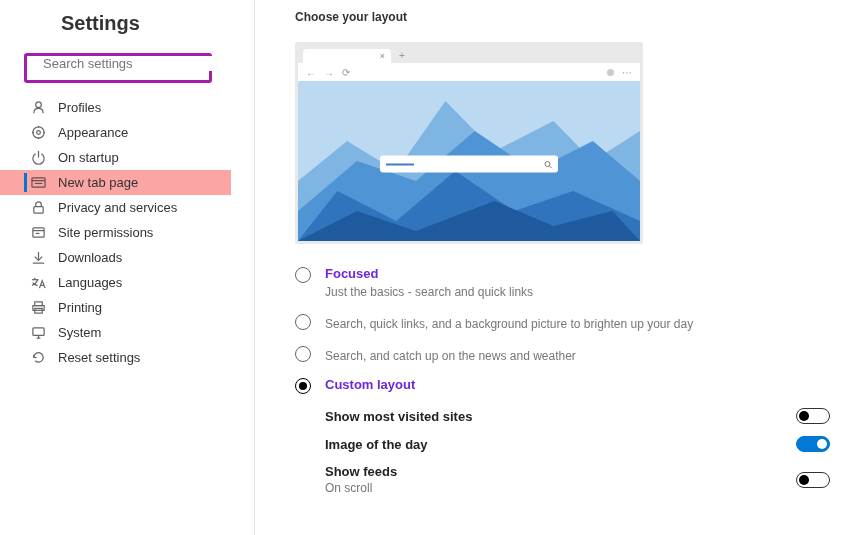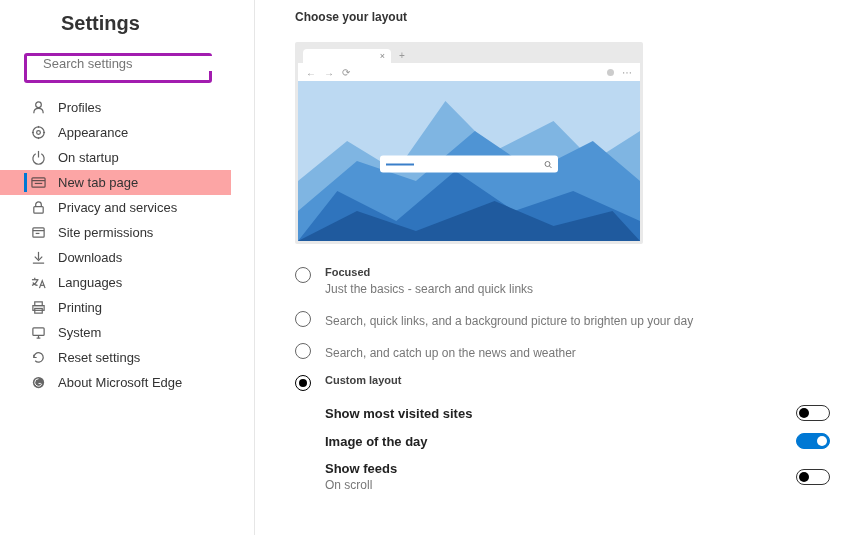--- a/index.html
+++ b/index.html
@@ -26,21 +26,21 @@
     .preview-body { height: calc(100% - 36px); position: relative; overflow: hidden; }
     .preview-body svg { width:100%; height:100%; display:block;}
     .preview-search { position:absolute; left:50%; top:52%; transform:translate(-50%,-50%); width:178px; height:17px; background:#fff; border-radius:3px; display:flex; align-items:center; justify-content:space-between; padding:0 6px;}
     .preview-search .line { width:28px; height:2px; background:#3a7fc9;}
     .preview-search svg { width:8px; height:8px;}
     .opt-group { margin-bottom: 14px; display:flex; align-items:flex-start;}
     .radio { width:16px; height:16px; border:1.5px solid #666; border-radius:50%; margin-right:14px; margin-top:1px; flex-shrink:0; display:flex; align-items:center; justify-content:center; cursor:pointer;}
     .radio.checked { border-color:#000;}
     .radio.checked::after { content:""; width:8px; height:8px; background:#000; border-radius:50%;}
     .opt-text { flex:1;}
-    .opt-label { font-size:11px; font-weight:600; color:#404040;}
+    .opt-label { font-size:13px; font-weight:600; color:#6d28d9;}
     .opt-desc { font-size:12px; color:#777; margin-top:4px;}
     .sub-option { margin-left:30px; display:flex; align-items:center; margin-bottom:12px;}
     .sub-label { font-size:13px; font-weight:600; color:#222;}
     .sub-desc { font-size:12px; color:#777; margin-top:2px;}
     .toggle { width:34px; height:16px; border-radius:10px; border:1px solid #333; background:#fff; position:relative; cursor:pointer; margin-left:auto;}
     .toggle::after { content:""; position:absolute; width:10px; height:10px; background:#000; border-radius:50%; top:2px; left:2px;}
     .toggle.on { background:#0078d4; border-color:#0078d4;}
     .toggle.on::after { background:#fff; left:auto; right:2px;}
   </style>
 </head>
@@ -160,29 +160,20 @@
         <span>System</span>
       </li>
     <li class="nav-item">
         <span class="nav-icon">
           <svg viewBox="0 0 16 16">
             <path d="M3 8a5 5 0 1 1 1.5 3.5"></path>
             <polyline points="3,5 3,8 6,8"></polyline>
           </svg>
         </span>
         <span>Reset settings</span>
-      </li>
-    <li class="nav-item">
-        <span class="nav-icon">
-          <svg viewBox="0 0 16 16">
-            <circle cx="8" cy="8" r="6" fill="#333" stroke="none"></circle>
-            <path d="M8 4a4 4 0 0 0-4 4c0 2 2 4 4 4 3 0 4-3 2-3H8" stroke="#fff" stroke-width="1" fill="none"></path>
-          </svg>
-        </span>
-        <span>About Microsoft Edge</span>
       </li>
   </ul>
 </aside>
 
 <main class="main">
   <h2 class="main-title">Choose your layout</h2>
 
   <div class="preview">
     <div class="preview-tabbar">
       <div class="preview-tab">×</div>

